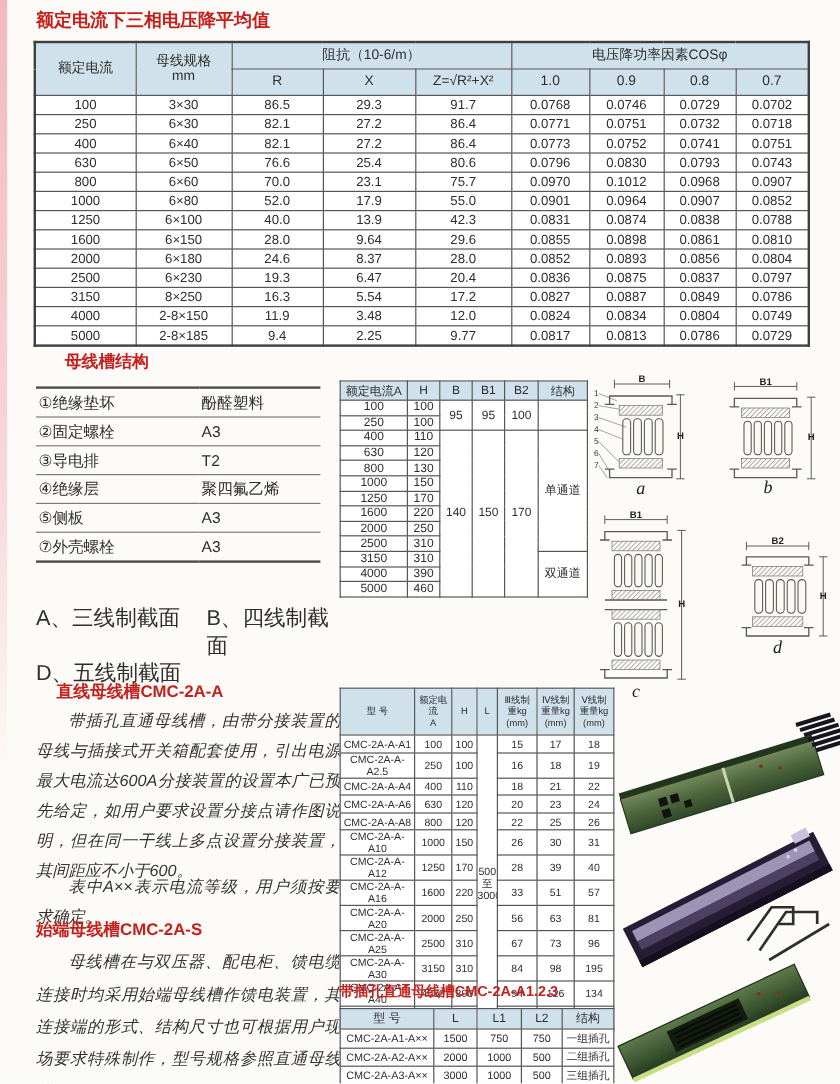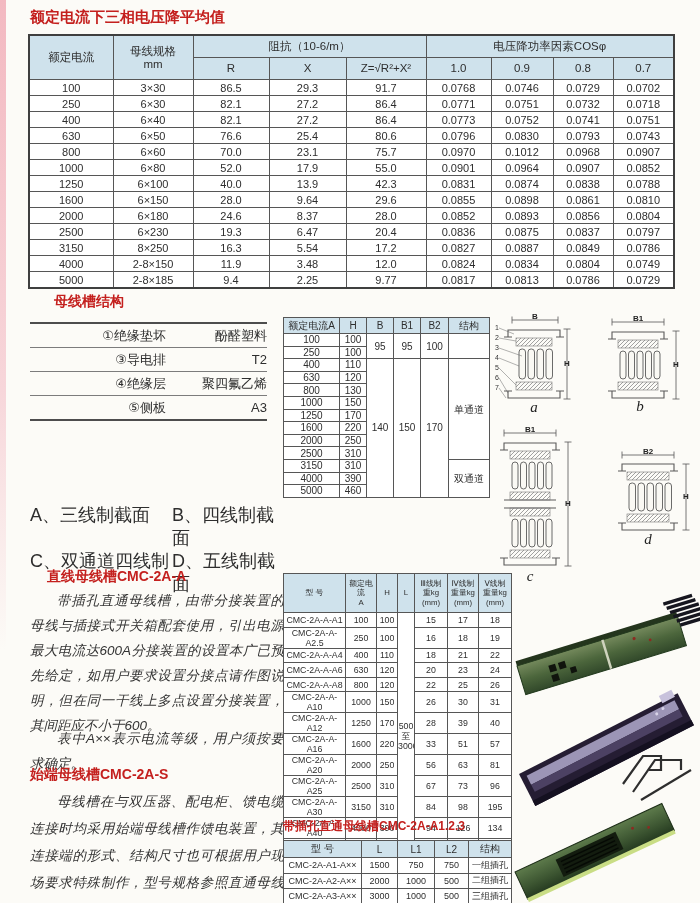--- a/index.html
+++ b/index.html
@@ -18,21 +18,21 @@
   th,td{padding:0;text-align:center;font-weight:normal;overflow:hidden;}
 
   
   .vt{left:28px;top:34px;width:645px;border:2px solid #3f3f3f;}
   .vt th,.vt td{border:1px solid #565656;}
   .vt thead th{background:#cfe2ec;font-size:11.5px;height:21px;line-height:13px;}
   .vt tbody td{height:15px;font-size:11px;}
 
   
   .parts{left:30px;top:322px;width:237px;border-top:2px solid #4d4d4d;border-bottom:2px solid #4d4d4d;background:transparent;}
-  .parts td{border-top:1px solid #7c7c7c;height:23px;font-size:13px;text-align:right;padding-left:2px;}
+  .parts td{border-top:1px solid #7c7c7c;height:23px;font-size:13px;text-align:left;padding-left:2px;}
   .parts tr:first-child td{border-top:none;}
   .legend{position:absolute;left:30px;top:504px;display:grid;grid-template-columns:142px 112px;
           font-size:18px;line-height:23px;}
 
   
   .st{left:283px;top:317px;width:206px;border:1.5px solid #3f3f3f;}
   .st th,.st td{border:1px solid #565656;}
   .st thead th{background:#cfe2ec;font-size:10px;height:15px;}
   .st tbody td{height:11.6px;font-size:10px;line-height:11px;}
 
@@ -252,37 +252,44 @@
     <colgroup>
         <col style="width:136px">
         <col style="width:101px">
       </colgroup>
     <tbody>
         <tr>
           <td>①绝缘垫坏</td>
           <td>酚醛塑料</td>
         </tr>
         <tr>
+          <td>②固定螺栓</td>
+          <td>A3</td>
+        </tr>
+        <tr>
           <td>③导电排</td>
           <td>T2</td>
         </tr>
         <tr>
           <td>④绝缘层</td>
           <td>聚四氟乙烯</td>
         </tr>
         <tr>
           <td>⑤侧板</td>
+          <td>A3</td>
+        </tr>
+        <tr>
+          <td>⑦外壳螺栓</td>
           <td>A3</td>
         </tr>
       </tbody>
   </table>
   <div class="legend">
     <span>A、三线制截面</span>
     <span>B、四线制截面</span>
-    <span>C、双通道四线制</span>
     <span>D、五线制截面</span>
   </div>
 
   <table class="st">
     <colgroup>
       <col style="width:56px">
         <col style="width:27px">
         <col style="width:27px">
       <col style="width:27px">
         <col style="width:28px">

